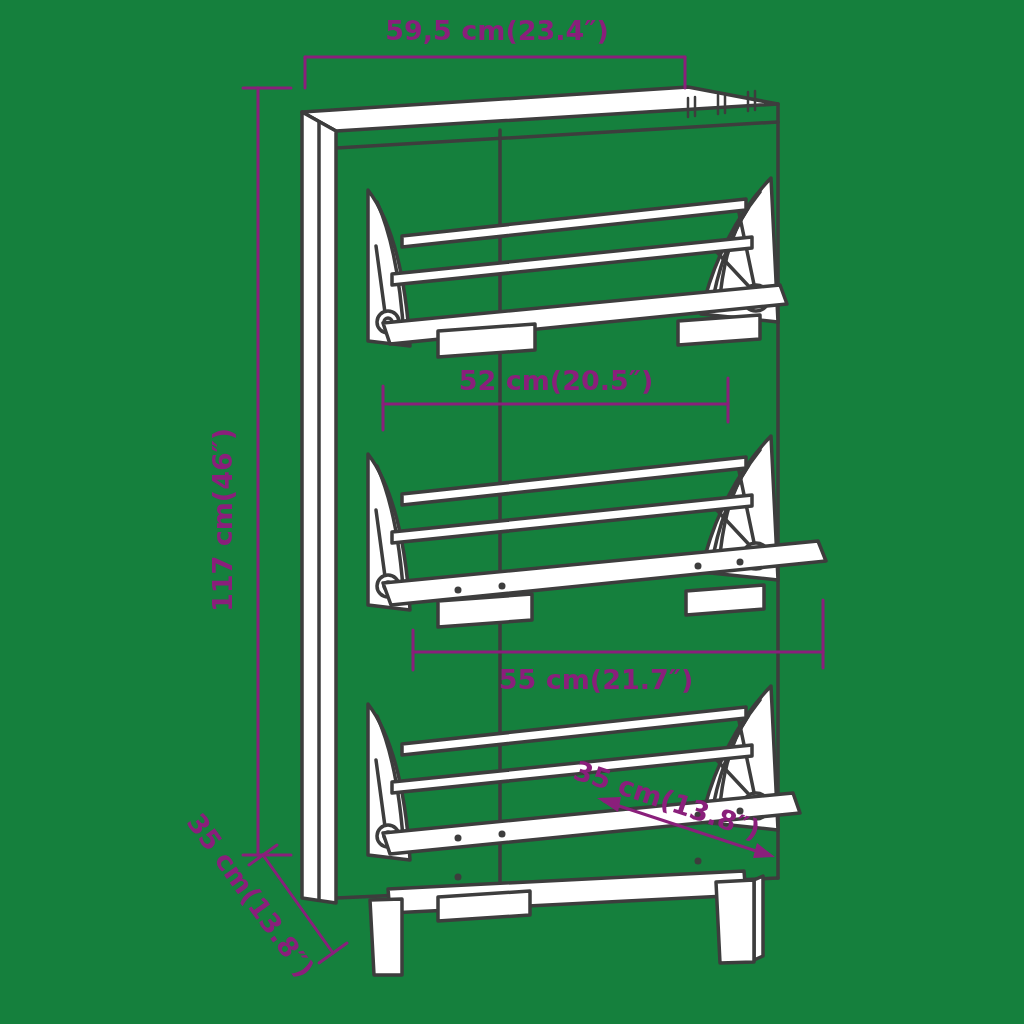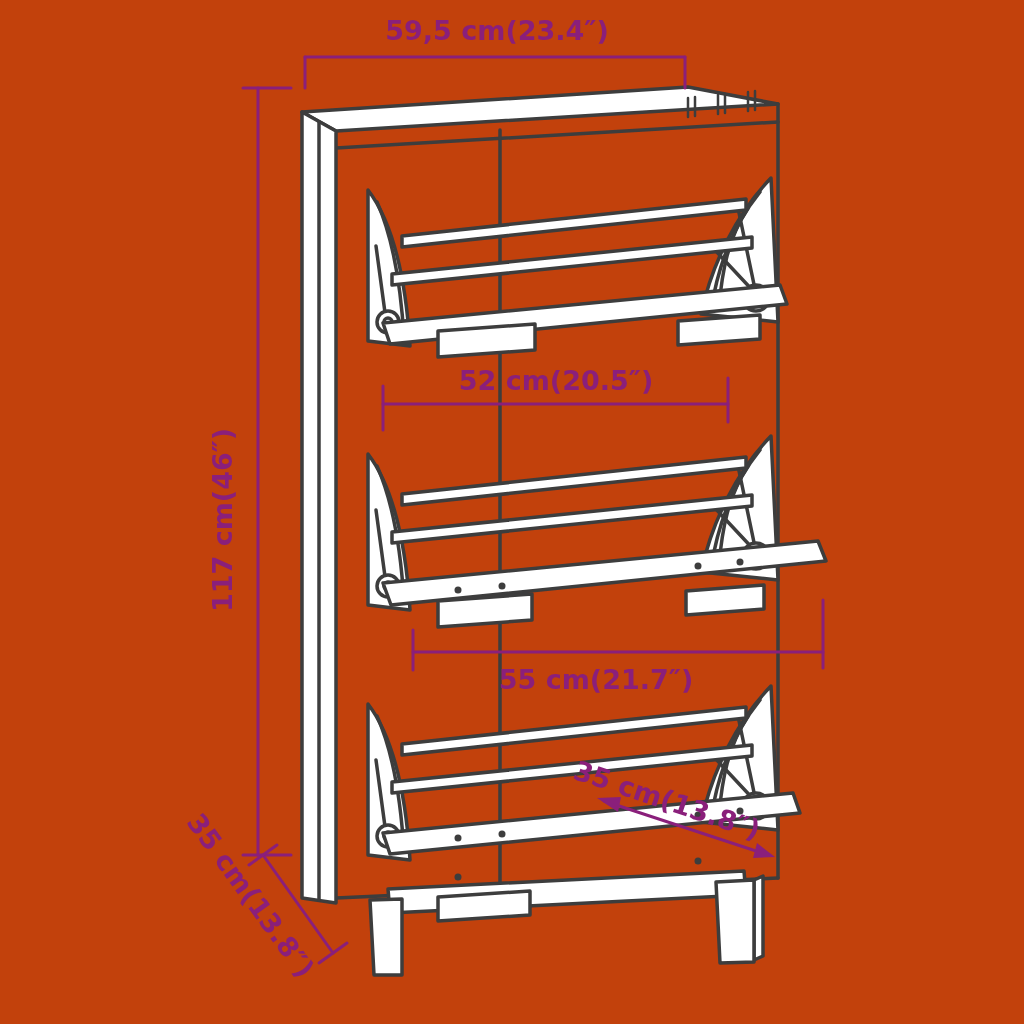--- a/index.html
+++ b/index.html
@@ -1,16 +1,16 @@
 <!DOCTYPE html>
 <html><head>
 <meta charset="utf-8">
 <style>
   html,body{margin:0;padding:0;background:#ffffff;}
-  .canvas{position:relative;width:1024px;height:1024px;background:#c2410c;overflow:hidden;
+  .canvas{position:relative;width:1024px;height:1024px;background:#15803d;overflow:hidden;
           font-family:"DejaVu Sans",sans-serif;}
   svg{position:absolute;left:0;top:0;}
   .furn{stroke:#3d3d3d;stroke-width:3.5;fill:none;stroke-linecap:round;stroke-linejoin:round;}
   .furnf{stroke:#3d3d3d;stroke-width:3.5;fill:#ffffff;stroke-linejoin:round;}
   .thin{stroke:#3d3d3d;stroke-width:2.5;fill:none;stroke-linecap:round;}
   .dot{fill:#3d3d3d;stroke:none;}
   .dim{stroke:#8a1f7b;stroke-width:3;fill:none;stroke-linecap:round;}
   .dimfill{fill:#8a1f7b;stroke:none;}
   .dimtext{fill:#8a1f7b;font-family:"DejaVu Sans",sans-serif;font-size:27px;font-weight:600;}
 </style>

